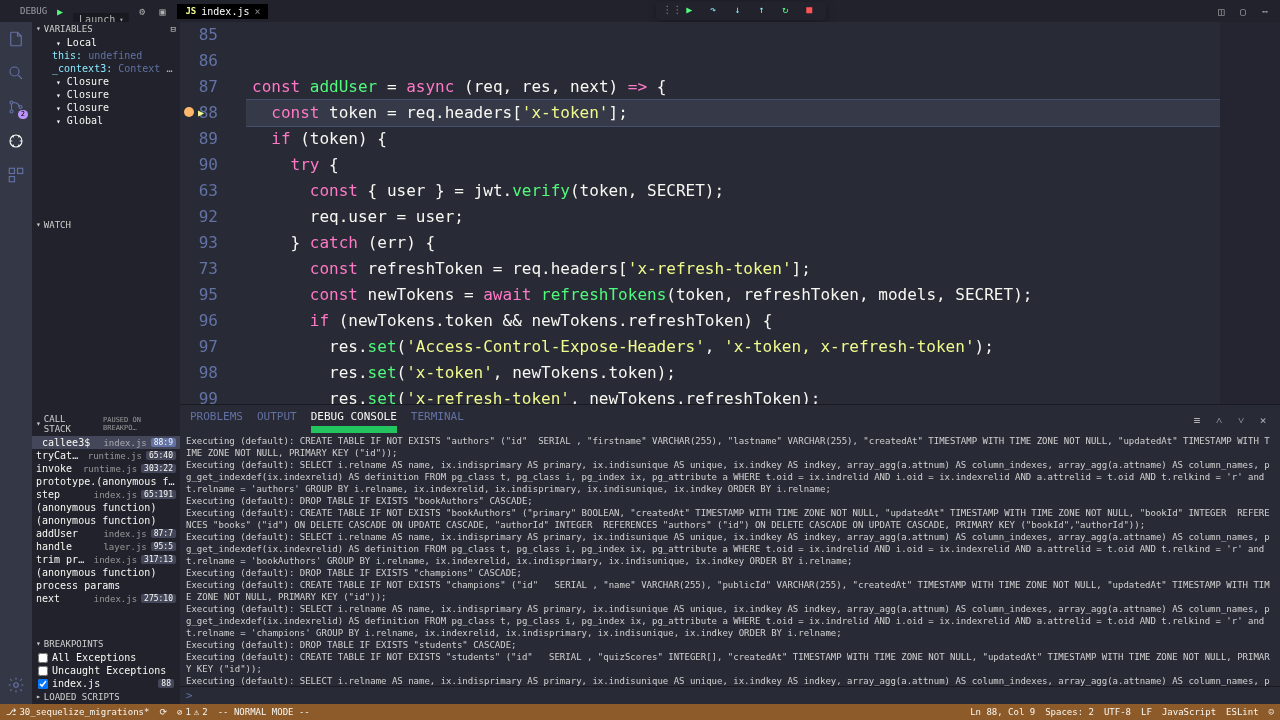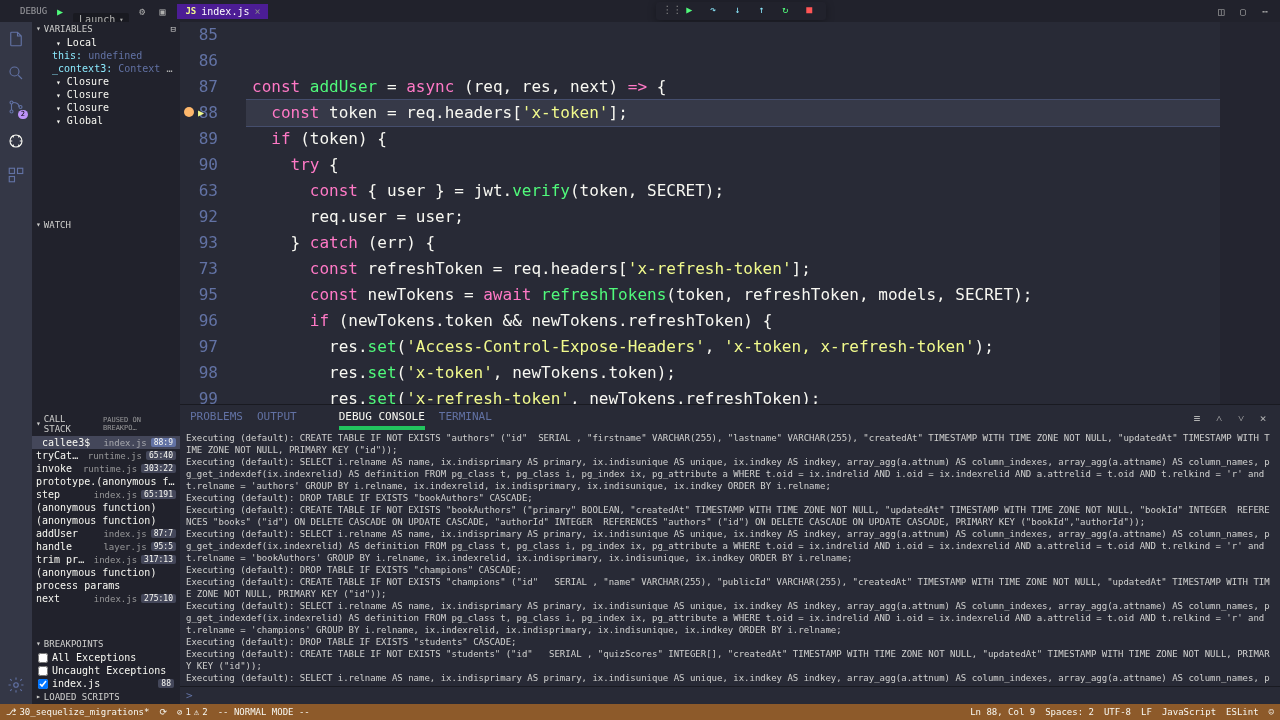--- a/index.html
+++ b/index.html
@@ -24,35 +24,35 @@
 }
 .title-bar .left { display: flex; align-items: center; gap: 6px; padding: 0 8px; }
 .title-bar .spacer { flex: 1; }
 .title-bar .center { display: flex; align-items: center; gap: 8px; }
 .title-bar .right { display: flex; align-items: center; gap: 8px; padding-right: 8px; }
 .debug-label { color: #ffffff88; text-transform: uppercase; font-size: 9px; }
 .launch-select { background: #191a21; padding: 1px 6px; border-radius: 2px; color: #f8f8f2aa; display: flex; align-items: center; gap: 4px; font-size: 10px; margin-top: 17px;}
 .icon-btn { width: 14px; height: 14px; display: inline-flex; align-items: center; justify-content: center; color: #f8f8f2aa; cursor: pointer; }
 .debug-toolbar { display: flex; align-items: center; gap: 10px; background: #21222c; padding: 2px 6px; border-radius: 3px; box-shadow: 0 2px 8px rgba(0,0,0,0.3);}
 .debug-toolbar .ic { width: 14px; height: 14px; cursor: pointer; }
-.tab { display: flex; align-items: center; gap: 5px; padding: 2px 8px; background: #4c1d95; color: #ffffff; font-size: 10px;}
+.tab { display: flex; align-items: center; gap: 5px; padding: 2px 8px; background: #000000; color: #ffffff; font-size: 10px;}
 .tab .js-ic { color: #f1fa8c; font-weight: bold; font-size: 9px;}
 .tab .close { color: #888; }
 .main { flex: 1; display: flex; overflow: hidden; }
 .activity-bar { width: 32px; background: #343746; display: flex; flex-direction: column; align-items: center; padding-top: 6px; gap: 12px; }
 .activity-bar .ab-ic { width: 22px; height: 22px; display: flex; align-items: center; justify-content: center; color: #6272a4; cursor: pointer; position: relative;}
 .activity-bar .ab-ic.active { color: #f8f8f2; }
 .activity-bar .badge { position: absolute; bottom: -1px; right: -1px; background: #bd93f9; color: #000; font-size: 7px; border-radius: 6px; padding: 0 3px; line-height: 9px;}
 .activity-bar .bottom { margin-top: auto; margin-bottom: 8px;}
 .sidebar { width: 148px; background: #21222c; display: flex; flex-direction: column; font-size: 10px; overflow: hidden;}
 .panel-hdr { display: flex; align-items: center; padding: 2px 4px; color: #f8f8f2cc; text-transform: uppercase; font-size: 9px; cursor: pointer; gap: 3px;}
 .panel-hdr .tw { font-size: 8px; display: inline-block; transform: translateY(-1px);}
 .variables { flex: 0 0 196px; overflow: hidden;}
 .var-item { padding: 1px 4px 1px 16px; color: #f8f8f2aa; white-space: nowrap; overflow: hidden; text-overflow: ellipsis;}
-.var-item.scope { padding-left: 24px; color: #f8f8f2; }
+.var-item.scope { padding-left: 12px; color: #f8f8f2; margin-left: 12px; }
 .var-item .key { color: #8be9fd;}
 .var-item .val { color: #6272a4;}
 .var-item.nested { padding-left: 20px;}
 .watch { flex: 0 0 auto; }
 .callstack { flex: 1; overflow: hidden;}
 .callstack .status { color: #f8f8f288; font-size: 7px; margin-left: 4px;}
 .cs-row { display: flex; align-items: center; padding: 1px 4px; gap: 4px; white-space: nowrap;}
 .cs-row.sel { background: #44475a;}
 .cs-row .fn { flex: 1; overflow: hidden; text-overflow: ellipsis; color: #f8f8f2;}
 .cs-row .file { color: #f8f8f288; font-size: 9px;}
@@ -73,21 +73,21 @@
 .tok-kw { color: #ff79c6; }
 .tok-fn { color: #50fa7b; }
 .tok-var { color: #f8f8f2; }
 .tok-str { color: #f1fa8c; }
 .tok-prop { color: #f8f8f2; }
 .tok-punc { color: #f8f8f2; }
 .minimap { width: 60px; background: #21222c88; }
 .panel { height: 300px; display: flex; flex-direction: column; background: #282a36; border-top: 1px solid #191a21;}
 .panel-tabs { display: flex; gap: 14px; padding: 2px 10px; font-size: 11px; align-items: center;}
 .panel-tabs .pt { color: #6272a4; text-transform: uppercase; cursor: pointer; padding: 3px 0;}
-.panel-tabs .pt.active { color: #f8f8f2; border-bottom: 4px solid #22c55e; margin-left: 28px;}
+.panel-tabs .pt.active { color: #f8f8f2; border-bottom: 7px solid #22c55e;}
 .panel-tabs .pt-right { margin-left: auto; display: flex; gap: 8px;}
 .console { flex: 1; overflow: hidden; font-size: 9px; line-height: 12px; color: #f8f8f2cc; padding: 0 6px; white-space: pre-wrap; word-break: break-all;}
 .console-input { border-top: 1px solid #191a21; padding: 2px 6px; color: #6272a4; font-size: 11px;}
 .status-bar { height: 16px; background: #8d5a2a; display: flex; align-items: center; font-size: 9px; color: #f8f8f2; padding: 0 6px; gap: 10px;}
 .status-bar .sb-item { display: flex; align-items: center; gap: 3px;}
 .status-bar .right { margin-left: auto; display: flex; gap: 10px;}
 svg { display: block; }
 </style>
 </head>
 <body>

